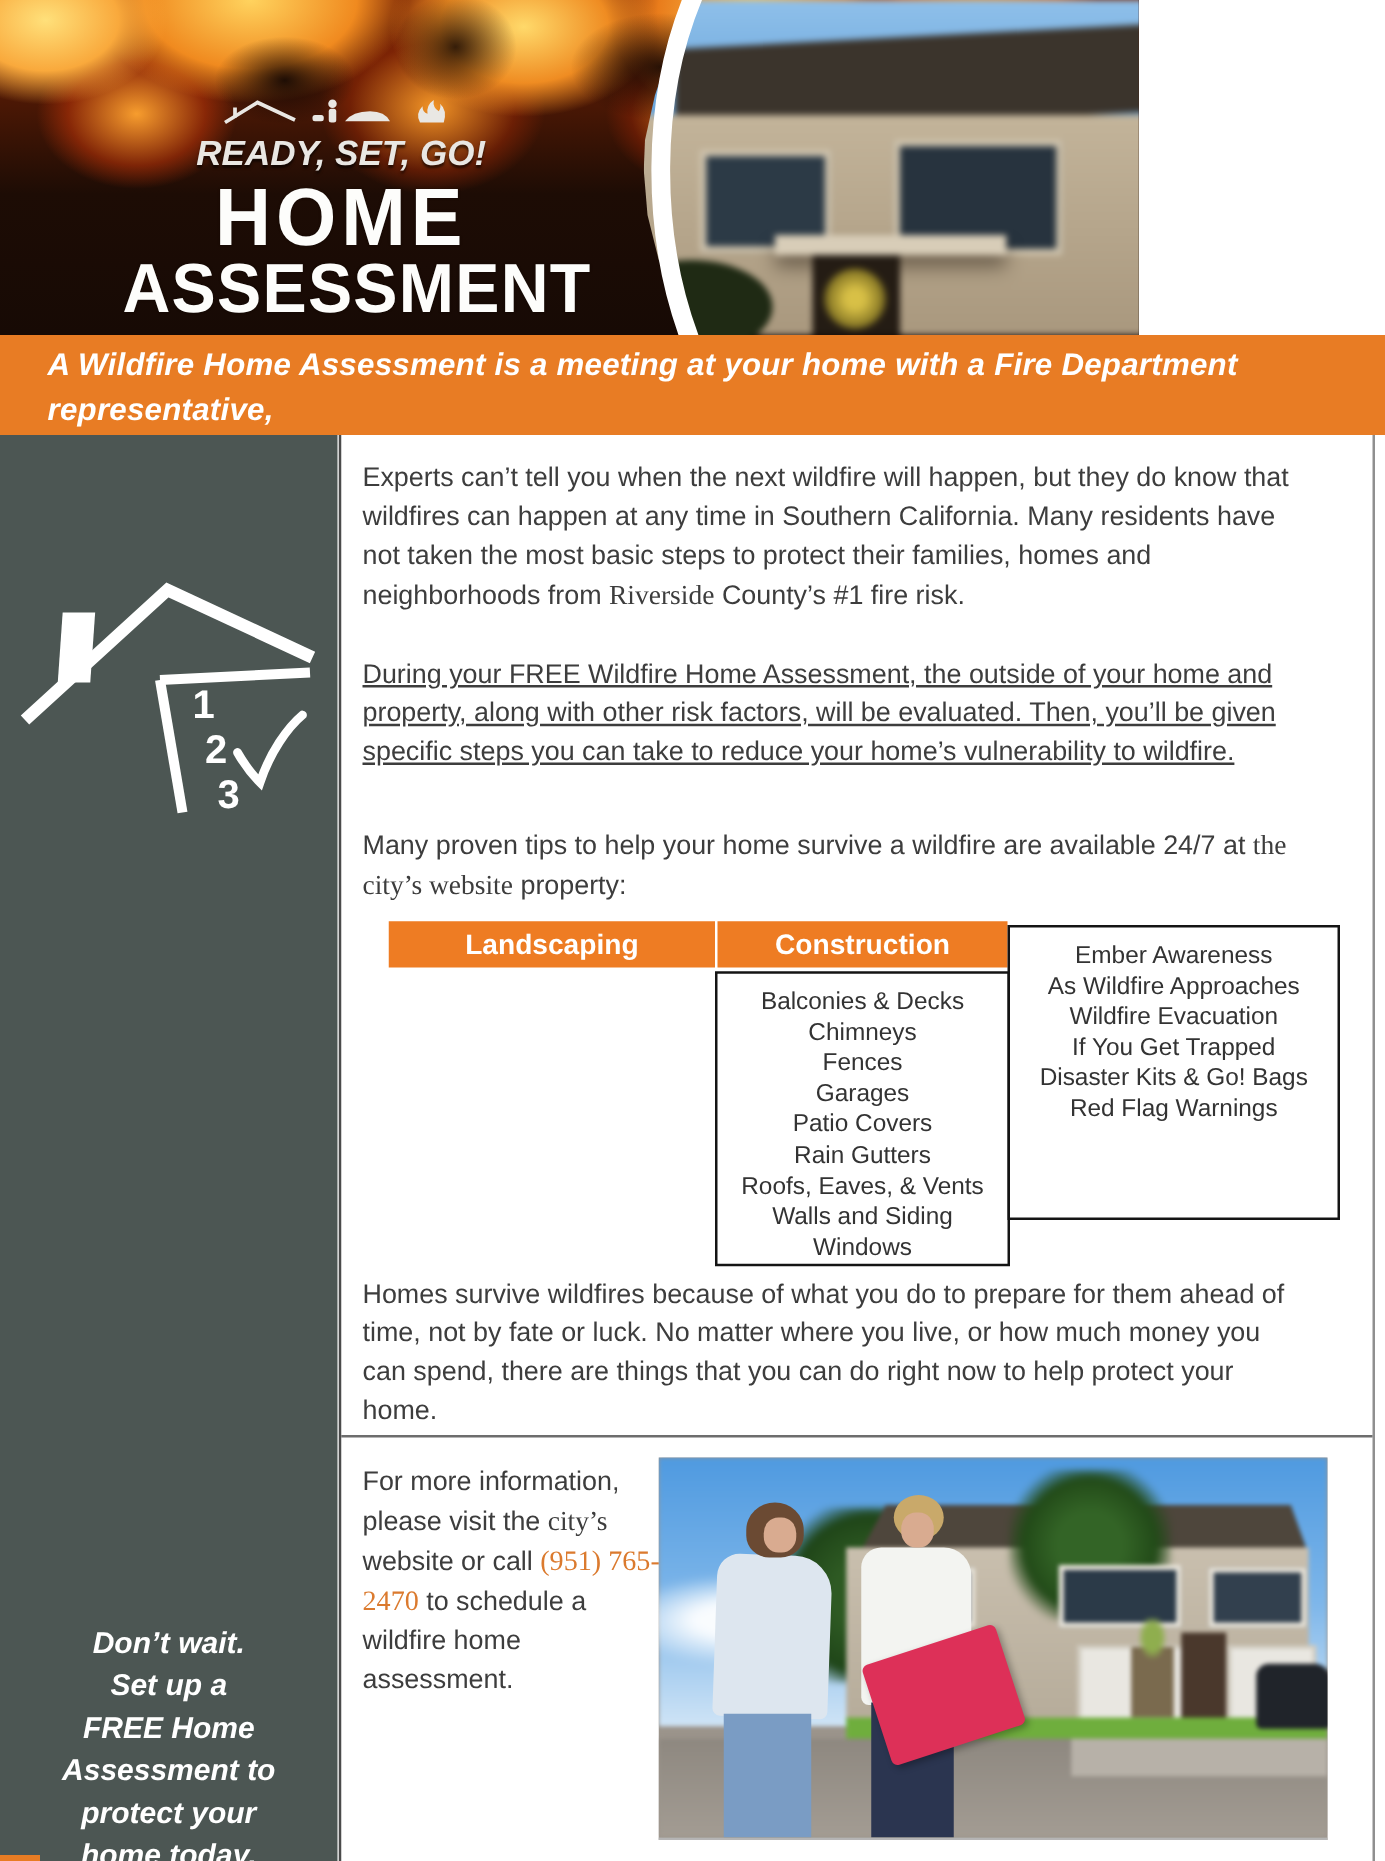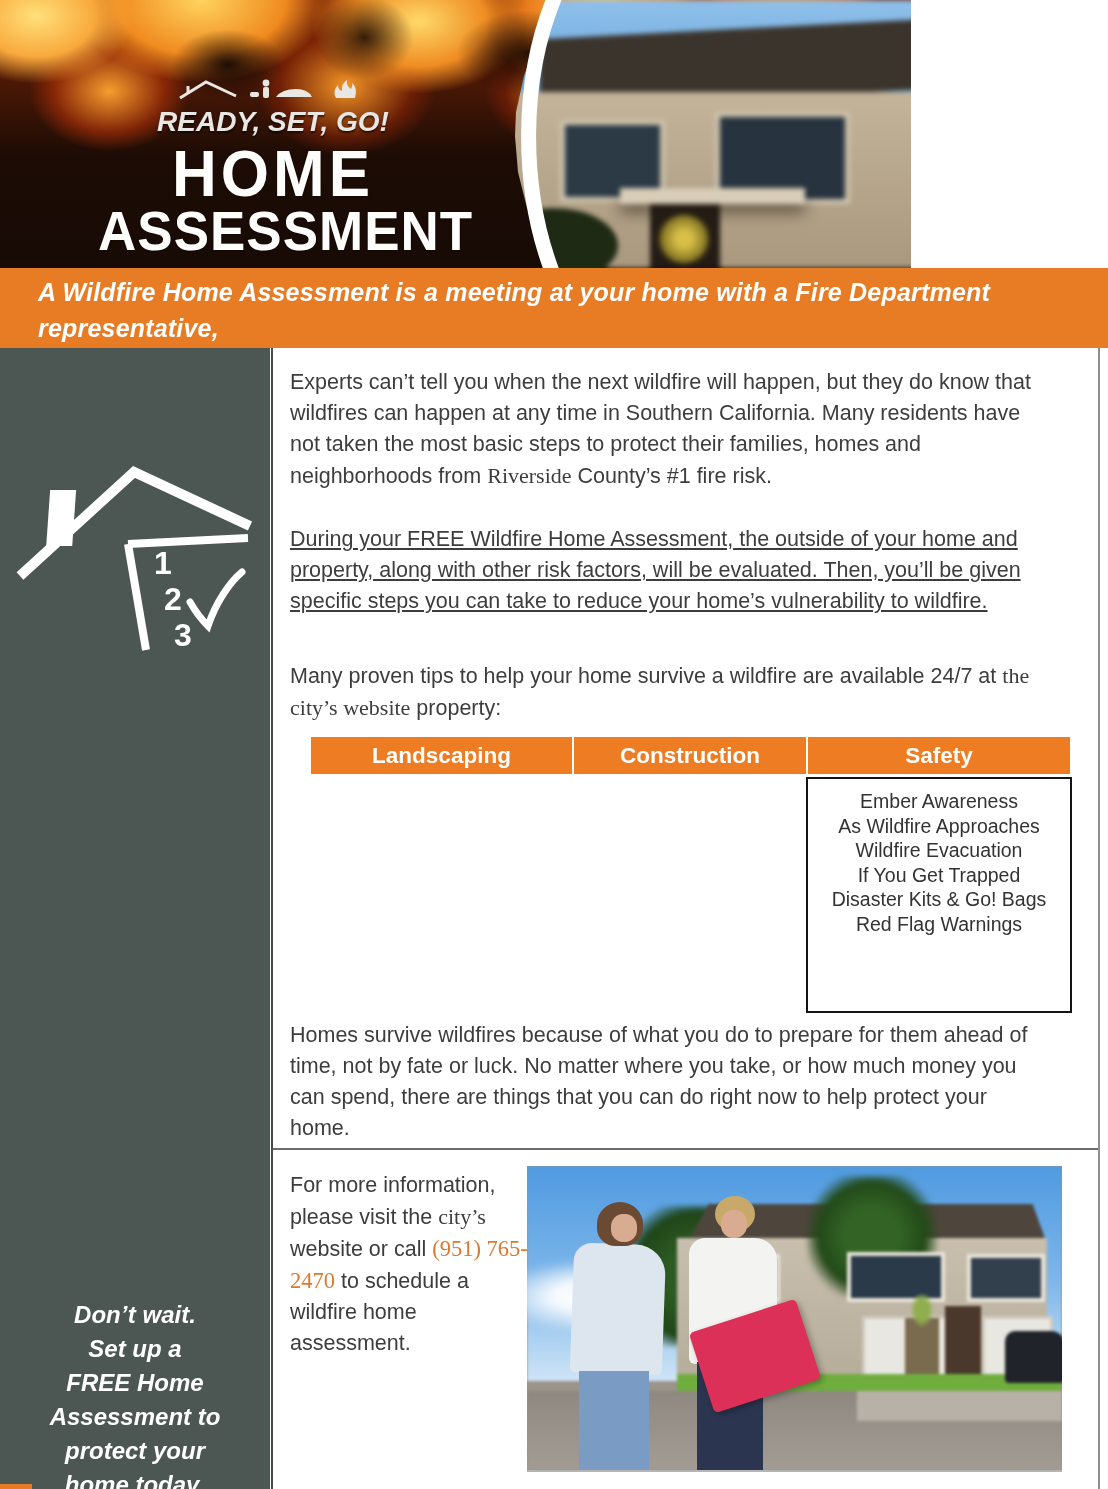--- a/index.html
+++ b/index.html
@@ -213,33 +213,41 @@
   <div class="para" id="p3">
     <span>Many proven tips to help your home survive a wildfire are available 24/7 at </span><span class="serif">the city’s website</span><span> property:</span>
   </div>
 
   <div class="rsg-table">
     <div class="col col1">
       <div class="hd">Landscaping</div>
     </div>
     <div class="col col2">
       <div class="hd">Construction</div>
+      <div class="bd">Balconies &amp; Decks
+Chimneys
+Fences
+Garages
+Patio Covers
+Rain Gutters
+Roofs, Eaves, &amp; Vents
+Walls and Siding
+Windows</div>
     </div>
     <div class="col col3">
-      <div class="hd">Safety</div>
       <div class="bd">Ember Awareness
 As Wildfire Approaches
 Wildfire Evacuation
 If You Get Trapped
 Disaster Kits &amp; Go! Bags
 Red Flag Warnings</div>
     </div>
   </div>
 
-  <div class="para" id="p4">Homes survive wildfires because of what you do to prepare for them ahead of time, not by fate or luck. No matter where you take, or how much money you can spend, there are things that you can do right now to help protect your home.</div>
+  <div class="para" id="p4">Homes survive wildfires because of what you do to prepare for them ahead of time, not by fate or luck. No matter where you live, or how much money you can spend, there are things that you can do right now to help protect your home.</div>
 
   <div class="hline"></div>
 
   <div class="info-text">
     <span>For more information, please visit the </span><span class="serif">city’s</span><span> website or call </span><span class="phone">(951) 765-2470</span><span> to schedule a wildfire home assessment.</span>
   </div>
 
   <div class="photo2">
     <div class="p2-blur">
       <div class="sky2"></div>

